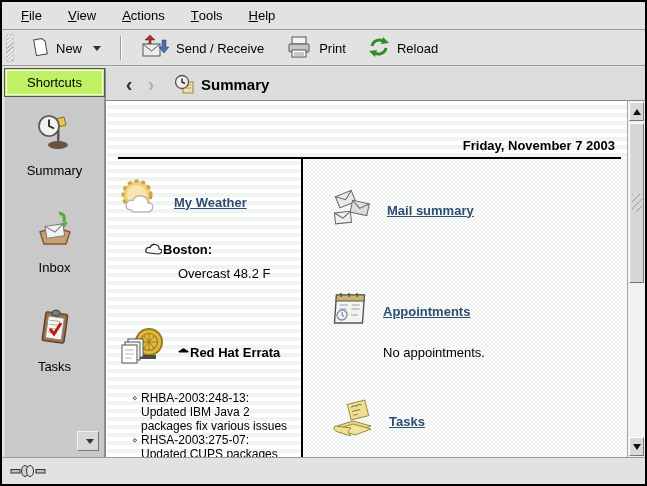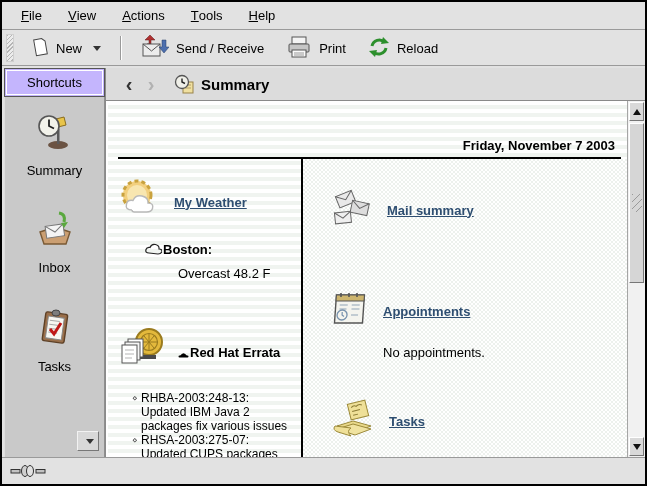--- a/index.html
+++ b/index.html
@@ -29,21 +29,21 @@
   .tb-handle { width:8px; height:28px; margin-right:4px;
     background:repeating-linear-gradient(135deg,#b5b5b5 0 1px,#ececec 1px 3px);
     border:1px solid #cfcfcf; }
   .tb-btn { display:flex; align-items:center; gap:7px; padding:4px 8px; font-size:13px; background:transparent; border:1px solid transparent; }
   .tb-sep { width:2px; height:24px; margin:0 6px;
     border-left:1px solid #9a9a9a; border-right:1px solid #fff; }
   .chev-down { width:0; height:0; border-left:4px solid transparent; border-right:4px solid transparent; border-top:5px solid #333; margin-left:4px; }
   
   .shortcuts-btn {
     position:absolute; left:2px; top:66px; width:101px; height:29px;
-    background:#c4b5fd; border:1px solid #555; outline:1px solid #fff; outline-offset:-3px;
+    background:#bef264; border:1px solid #555; outline:1px solid #fff; outline-offset:-3px;
     font-size:13px; display:flex; align-items:center; justify-content:center;
   }
   .shortcuts-panel {
     position:absolute; left:2px; top:95px; width:101px; bottom:27px;
     background:#c9c9c9; border-right:1px solid #8f8f8f; border-left:1px solid #dedede;
     display:flex; flex-direction:column; align-items:center; padding-top:16px;
   }
   .sc-item { display:flex; flex-direction:column; align-items:center; gap:8px; margin-bottom:32px; cursor:default; }
   .sc-item .lbl { font-size:13px; }
   .sc-scrolldown {
@@ -83,21 +83,21 @@
     background-size:4px 4px;
     padding:26px 0 0 26px;
   }
   .sec-head { display:flex; align-items:center; gap:10px; }
   a.slink { font-size:13px; font-weight:bold; text-decoration:underline; cursor:pointer; }
   .weather-head { margin-top:16px; }
   .boston-row { margin-top:14px; margin-left:26px; display:flex; align-items:center; gap:1px; font-size:13px; }
   .boston-row b { font-weight:bold; }
   .condition { margin-top:8px; margin-left:60px; font-size:13px; }
   .errata-head { margin-top:44px; }
-  .errata-title { font-size:13px; font-weight:bold; display:flex; align-items:flex-end; gap:1px; }
+  .errata-title { font-size:13px; font-weight:bold; display:flex; align-items:flex-start; gap:1px; }
   .errata-list { margin-top:12px; margin-left:14px; width:158px; }
   .errata-item { position:relative; font-size:12px; line-height:14px; padding-left:9px; }
   .errata-item::before { content:"\2055"; content:"\22C4"; position:absolute; left:0; top:0; font-size:9px; color:#444; }
   .appt-head { margin-top:52px; }
   .tasks-head { margin-top:36px; }
   .empty-msg { margin-top:10px; margin-left:54px; font-size:13px; }
   .empty-bold { font-weight:bold; }
   
   .vscroll { position:absolute; right:0; top:0; width:18px; bottom:0;
     background:#f1f1f1; border-left:1px solid #a5a5a5; }

